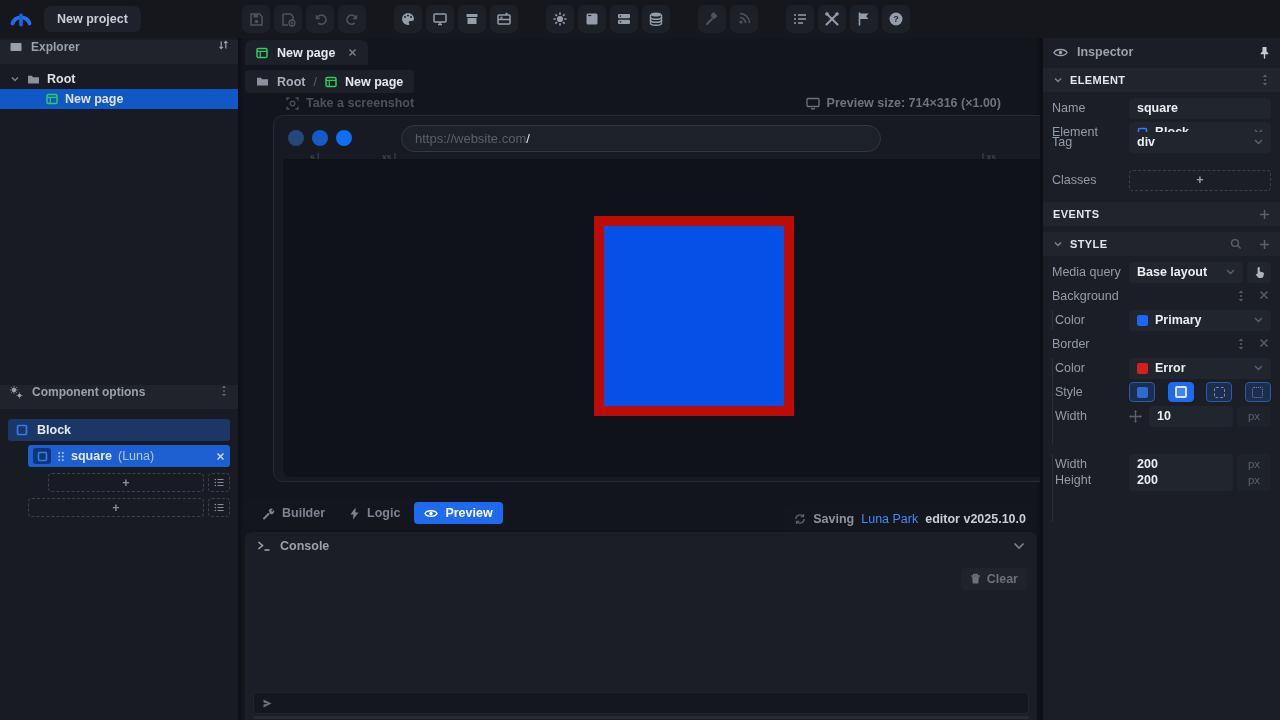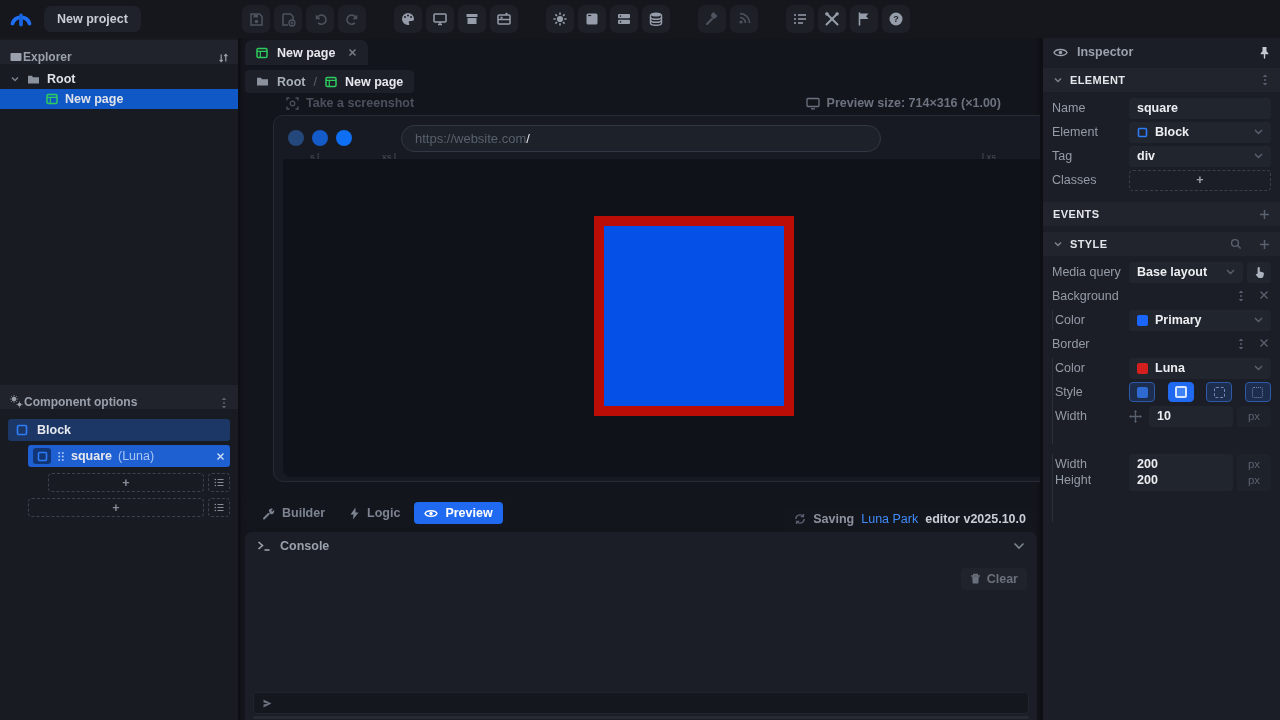--- a/index.html
+++ b/index.html
@@ -14,21 +14,21 @@
   .newproj { margin-left:10px; padding:6px 13px; background:#1f222a; border-radius:7px; color:#c9cdd5; font-weight:bold; cursor:default; }
   .tgroup { position:absolute; top:5px; display:flex; gap:4px; }
   .ibtn { width:28px; height:28px; border-radius:7px; background:#1d2027; display:flex; align-items:center; justify-content:center; color:#969daa; }
   .ibtn.dim { color:#4e545e; }
 
   
   .left  { position:absolute; top:38px; left:0; width:240px; bottom:0; background:#181b22; border-right:2px solid #0d0f14; }
   .center{ position:absolute; top:38px; left:242px; width:795px; bottom:0; background:#13151c; }
   .right { position:absolute; top:38px; right:0; width:240px; bottom:0; background:#1b1e26; border-left:3px solid #0d0f14; }
 
-  .phead { height:24px; margin-top:2px; background:#20232b; display:flex; align-items:flex-end; padding:0 9px; color:#9aa1ad; font-weight:bold; font-size:12px; }
+  .phead { height:24px; margin-top:2px; background:#20232b; display:flex; align-items:flex-start; gap:8px; padding:0 9px; color:#9aa1ad; font-weight:bold; font-size:12px; }
   .phead .spacer { flex:1; }
 
   
   .trow { height:20px; display:flex; align-items:center; gap:7px; font-weight:bold; color:#dfe3e9; }
   .trow.root { padding-left:10px; margin-top:5px; }
   .trow.sel { background:var(--selection,#1158c7); padding-left:46px; }
 
   
   .copts { position:absolute; top:345px; left:0; right:0; }
   .blockrow { margin:10px 8px 0; height:22px; background:#1c3765; border-radius:3px; display:flex; align-items:center; gap:9px; padding:0 8px; font-weight:bold; }
@@ -549,21 +549,21 @@
             <rect x="1.5" y="1.5" width="8" height="8" rx="1" fill="none" stroke="#2e7bf6" stroke-width="1.6"></rect>
           </svg>
         <span>Block</span>
         <span class="chev">
             <svg class="i" width="9" height="6" viewBox="0 0 9 6">
               <path d="M1 1l3.5 3.5L8 1" fill="none" stroke="currentColor" stroke-width="1.4"></path>
             </svg>
           </span>
       </span>
     </div>
-    <div class="irow" style="top:106px">
+    <div class="irow" style="top:92px">
       <span class="lbl">Tag</span>
       <span class="ctrl">
         <span>div</span>
         <span class="chev">
             <svg class="i" width="9" height="6" viewBox="0 0 9 6">
               <path d="M1 1l3.5 3.5L8 1" fill="none" stroke="currentColor" stroke-width="1.4"></path>
             </svg>
           </span>
       </span>
     </div>
@@ -668,21 +668,21 @@
               <path d="M1.5 1.5l7 7M8.5 1.5l-7 7" stroke="currentColor" stroke-width="1.4"></path>
             </svg>
           </span>
       </span>
     </div>
     <div class="guide" style="top:320px;height:86px"></div>
     <div class="irow" style="top:318px">
       <span class="lbl sub">Color</span>
       <span class="ctrl">
         <span class="swatch" style="background:var(--error_swatch,#d41f1f)"></span>
-        <span>Luna</span>
+        <span>Error</span>
         <span class="chev">
             <svg class="i" width="9" height="6" viewBox="0 0 9 6">
               <path d="M1 1l3.5 3.5L8 1" fill="none" stroke="currentColor" stroke-width="1.4"></path>
             </svg>
           </span>
       </span>
     </div>
     <div class="irow" style="top:342px">
       <span class="lbl sub">Style</span>
       <span class="stbtns">

